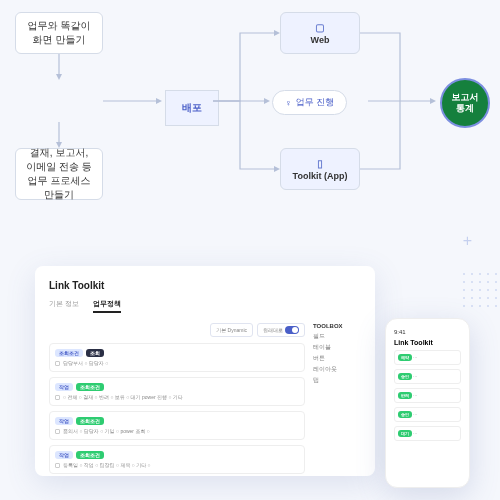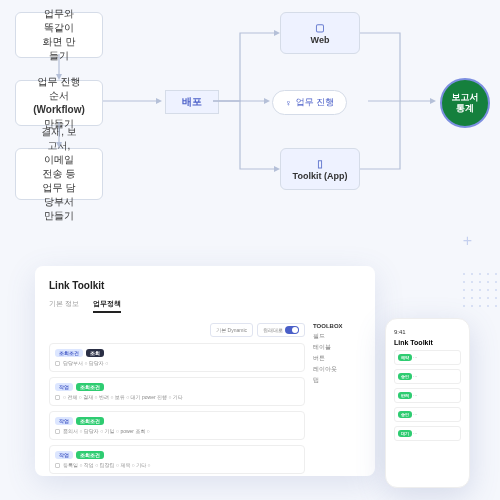--- a/index.html
+++ b/index.html
@@ -1,26 +1,26 @@
 <!DOCTYPE html>
 <html><head>
 <meta charset="utf-8">
 <style>
 * { margin: 0; padding: 0; box-sizing: border-box; }
 body { width: 500px; height: 500px; background: #f5f7fc; font-family: -apple-system, "Malgun Gothic", sans-serif; overflow: hidden; position: relative; }
 
 .diagram { position: relative; width: 100%; height: 220px; padding: 15px; }
 
-.box { position: absolute; border: 1px solid #d5dce8; border-radius: 6px; background: #fff; display: flex; align-items: center; justify-content: center; text-align: center; font-size: 10px; line-height: 1.4; color: #333; padding: 22px; }
+.box { position: absolute; border: 1px solid #d5dce8; border-radius: 6px; background: #fff; display: flex; align-items: center; justify-content: center; text-align: center; font-size: 10px; line-height: 1.4; color: #333; padding: 10px; }
 .box.left { left: 15px; width: 88px; height: 42px; }
 .box.b1 { top: 12px; }
 .box.b2 { top: 80px; }
 .box.b3 { top: 148px; height: 52px; }
 
-.badge { position: absolute; background: #eef2ff; border: 1px solid #d5dce8; border-radius: 0; font-size: 10px; color: #4a5fc8; font-weight: 600; padding: 4px 16px; }
+.badge { position: absolute; background: #eef2ff; border: 1px solid #d5dce8; border-radius: 0; font-size: 10px; color: #4a5fc8; font-weight: 600; padding: 10px 16px; }
 .deploy { left: 165px; top: 90px; }
 
 .platform { position: absolute; background: #eef2ff; border: 1px solid #d5dce8; border-radius: 6px; width: 80px; height: 42px; display: flex; flex-direction: column; align-items: center; justify-content: center; font-size: 9px; font-weight: 600; color: #333; gap: 2px; }
 .platform .ic { font-size: 10px; color: #6b7fd1; }
 .web { left: 280px; top: 12px; }
 .mob { left: 280px; top: 148px; }
 
 .progress { position: absolute; left: 272px; top: 90px; background: #fff; border: 1px solid #d5dce8; border-radius: 14px; font-size: 9px; color: #4a5fc8; padding: 5px 12px; display: flex; align-items: center; gap: 4px; }
 
 .report { position: absolute; right: 10px; top: 78px; width: 50px; height: 50px; border-radius: 50%; background: #15803d; border: 2px solid #7c8fe0; color: #fff; font-size: 9px; font-weight: 600; display: flex; align-items: center; justify-content: center; text-align: center; line-height: 1.2; }
@@ -64,31 +64,24 @@
 .dots { position: absolute; right: 0; top: 270px; width: 40px; height: 40px; background-image: radial-gradient(#c5d0ef 1px, transparent 1px); background-size: 8px 8px; opacity: 0.6; }
 </style>
 </head>
 <body>
 
 <div class="diagram">
   <div class="box left b1">
       <span style="white-space: pre-line;">업무와 똑같이
 화면 만들기</span>
     </div>
-  <div class="box left b2">
-    <div>
-      <div>업무 진행 순서</div>
-      <div style="font-weight:600">(Workflow)</div>
-      <div>만들기</div>
-    </div>
-  </div>
   <div class="box left b3">
       <span style="white-space: pre-line;">결재, 보고서,
 이메일 전송 등
-업무 담당부서 만들기</span>
+업무 프로세스 만들기</span>
     </div>
 
   <div class="badge deploy">배포</div>
 
   <div class="platform web">
     <span class="ic">▢</span>
     <span>Web</span>
   </div>
   <div class="platform mob">
     <span class="ic">▯</span>

